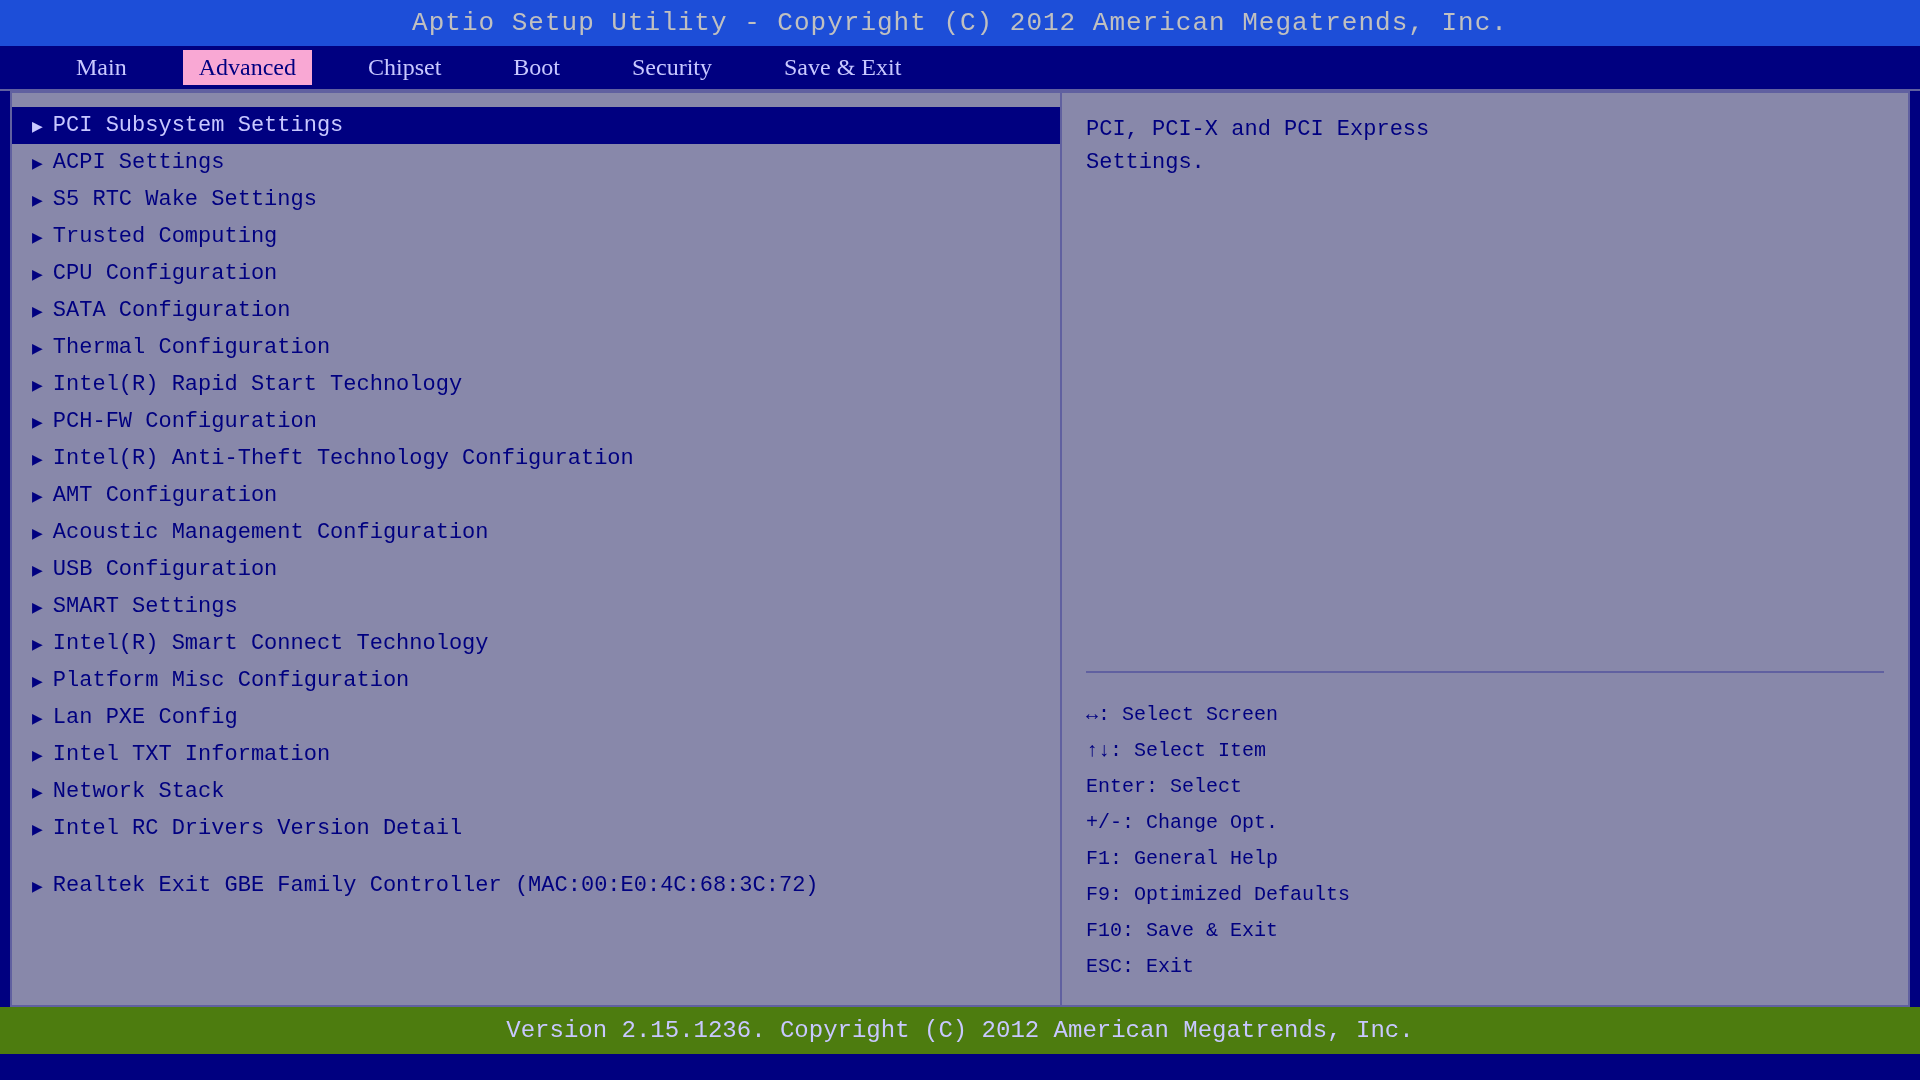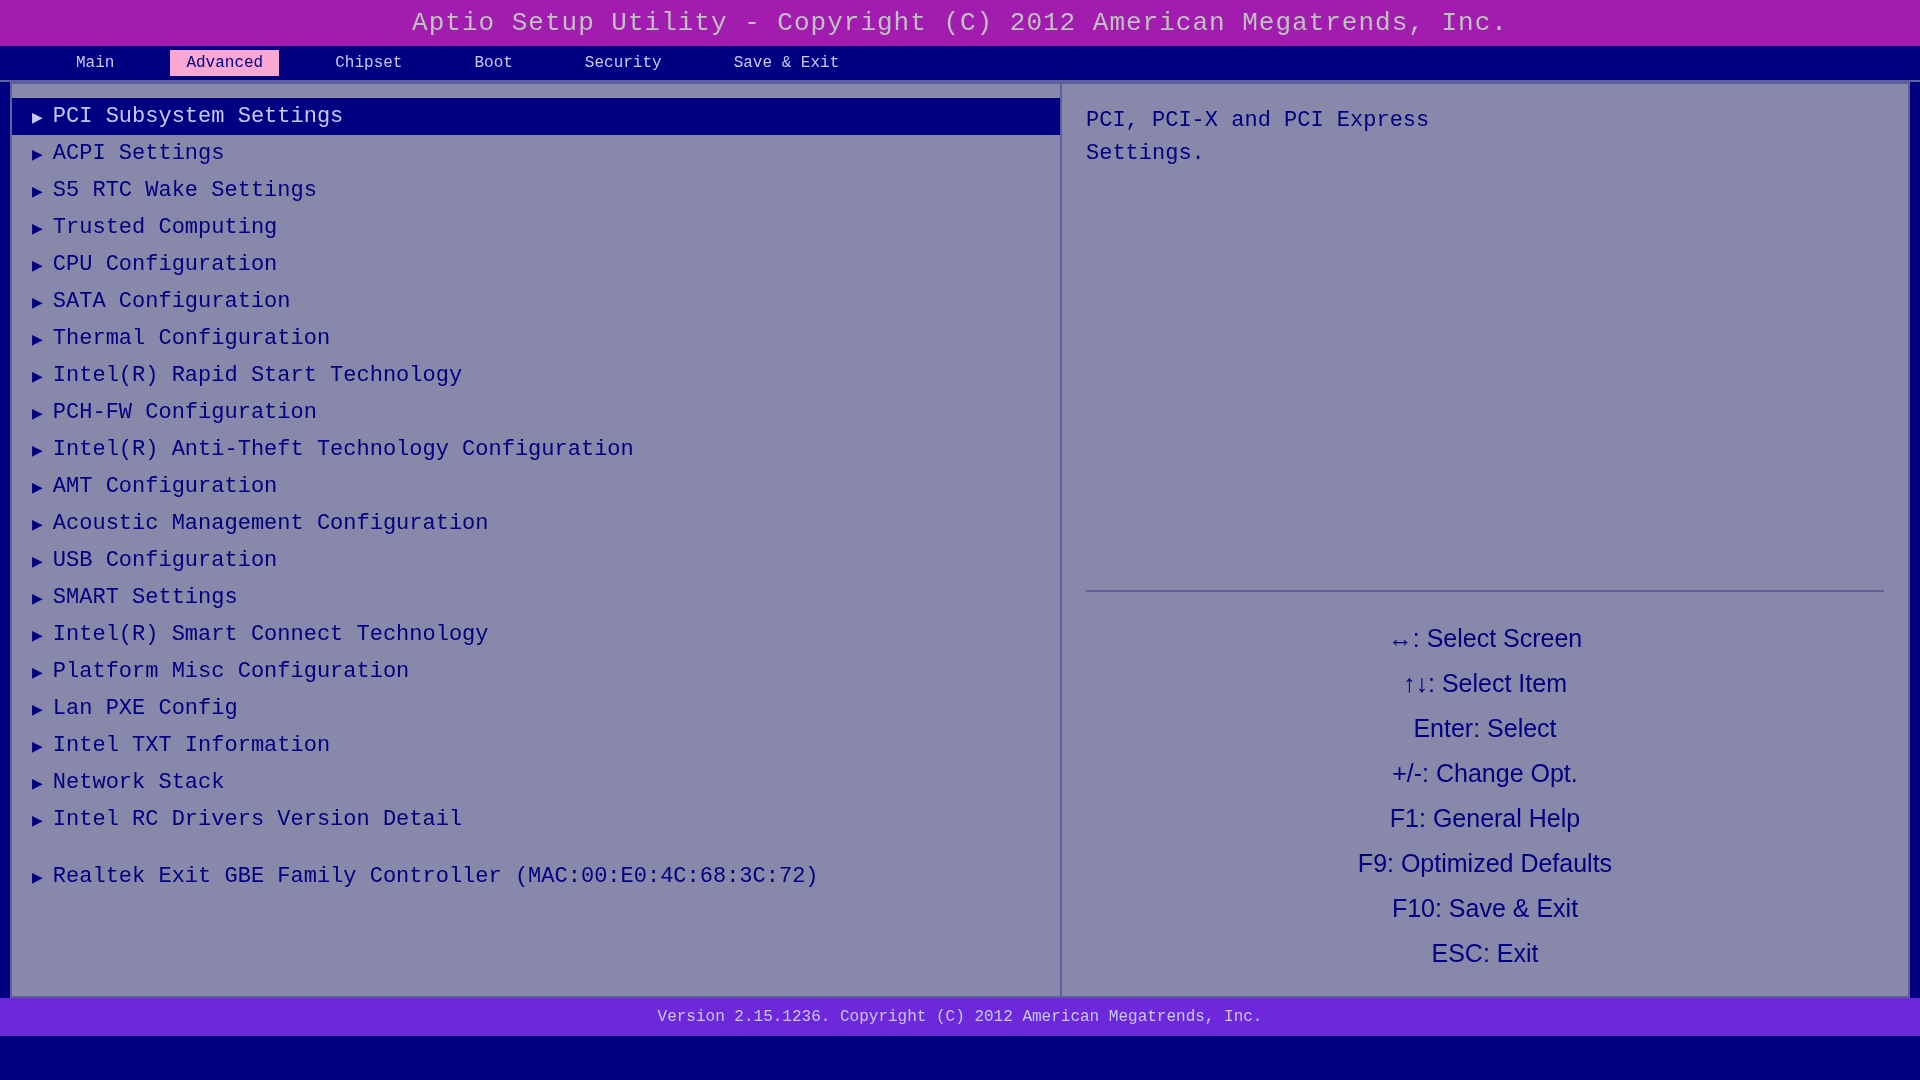--- a/index.html
+++ b/index.html
@@ -10,43 +10,43 @@
 
     body {
       width: 1920px;
       height: 1080px;
       background-color: #000080;
       font-family: 'Courier New', Courier, monospace;
       overflow: hidden;
     }
 
     .title-bar {
-      background-color: #a21caf;
+      background-color: #1d4ed8;
       color: #c0c0c0;
       text-align: center;
       padding: 8px 0;
       font-size: 26px;
       letter-spacing: 1px;
     }
 
     .nav-bar {
       background-color: #000080;
       display: flex;
       flex-direction: row;
       padding: 4px 60px;
       gap: 40px;
       border-bottom: 2px solid #6060a0;
     }
 
     .nav-item {
       color: #c8c8ff;
-      font-size: 16px;
+      font-size: 24px;
       padding: 4px 16px;
       cursor: pointer;
-      font-family: Liberation Mono, monospace;
+      font-family: Liberation Serif, serif;
     }
 
     .nav-item.active {
       background-color: #f9a8d4;
       color: #000080;
     }
 
     .main-content {
       display: flex;
       flex-direction: row;
@@ -110,31 +110,30 @@
     }
 
     .divider {
       border: none;
       border-top: 2px solid #6060a0;
       margin: 16px 0;
     }
 
     .key-help {
       color: #000080;
-      font-size: 25px;
-      font-family: Liberation Sans, sans-serif;
+      font-size: 20px;
+      font-family: Liberation Mono, monospace;
       line-height: 1.8;
-      text-align: center;
     }
 
     .footer-bar {
-      background-color: #6d28d9;
+      background-color: #4d7c0f;
       color: #c8c8ff;
       text-align: center;
-      font-size: 16px;
+      font-size: 24px;
       font-family: 'Courier New', Courier, monospace;
       padding: 10px 0;
       margin-top: auto;
     }
   </style>
 </head>
 <body>
 
 <div class="title-bar">
   <span>Aptio Setup Utility - Copyright (C) 2012 American Megatrends, Inc.</span>

